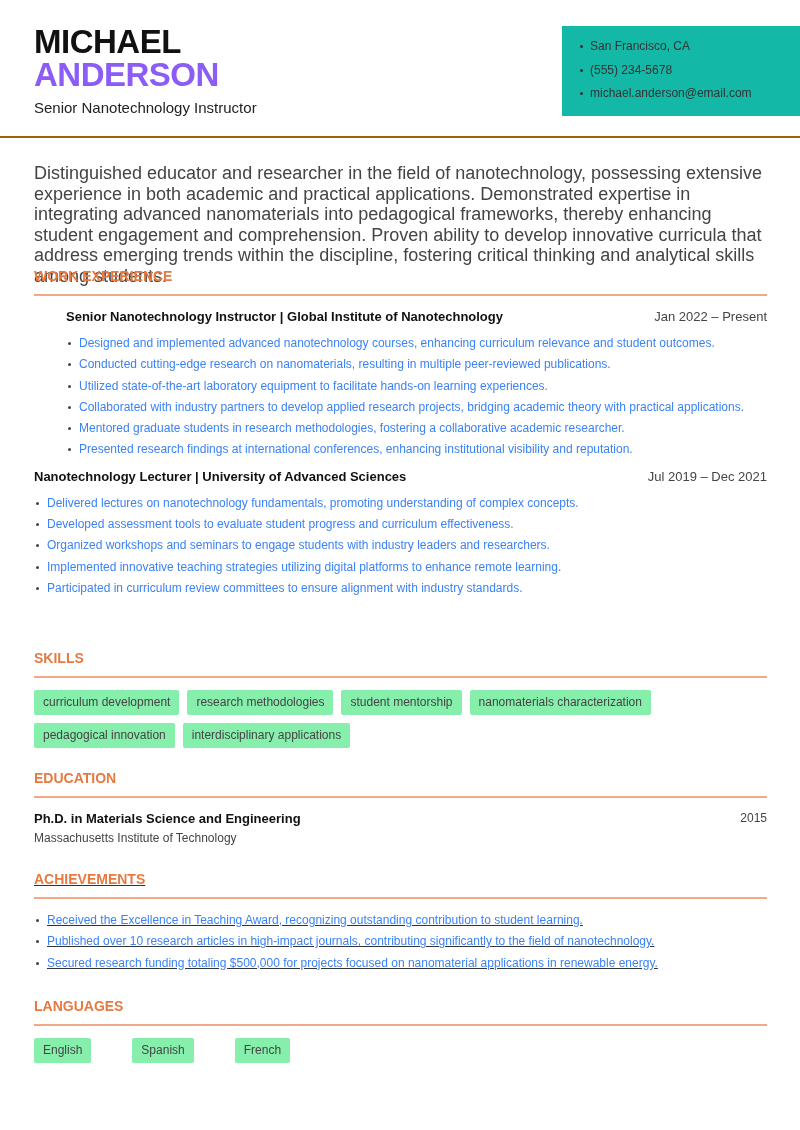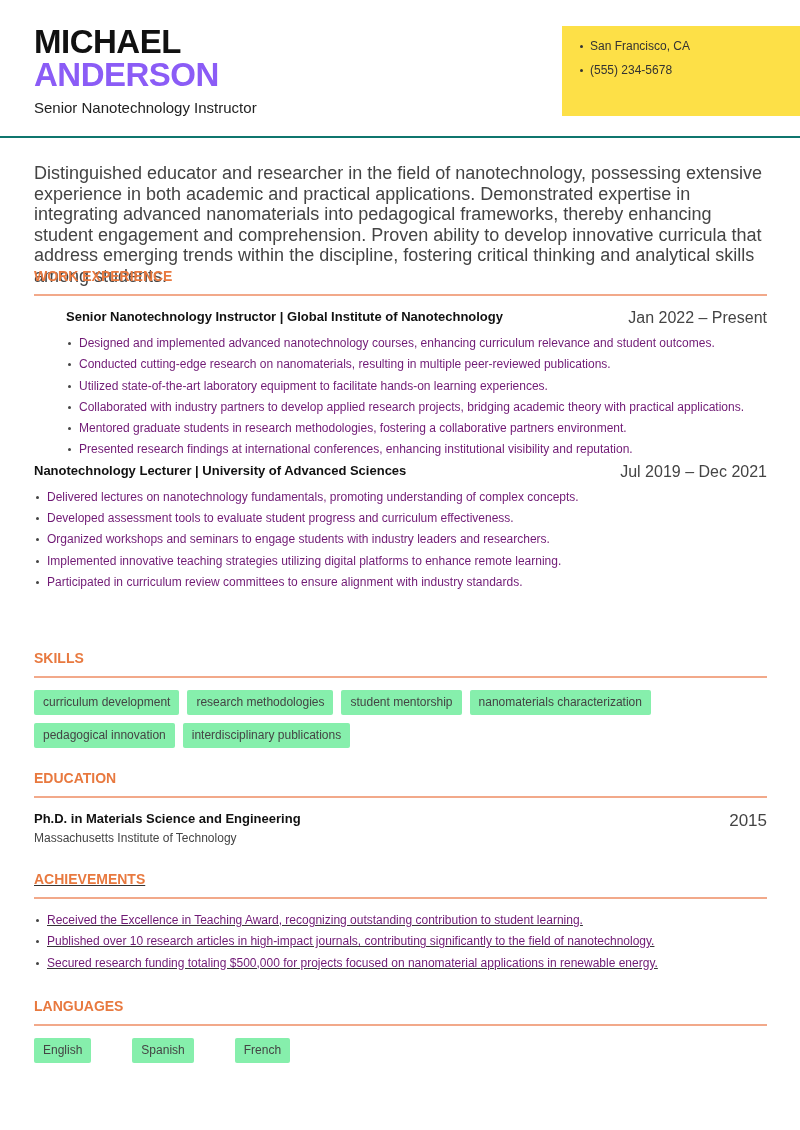--- a/index.html
+++ b/index.html
@@ -1,83 +1,84 @@
 <!DOCTYPE html>
 <html><head>
 <meta charset="utf-8">
 <style>
   * { box-sizing: border-box; margin: 0; padding: 0; }
   html, body { width: 800px; height: 1130px; background: #ffffff; }
   body { font-family: "Liberation Sans", "DejaVu Sans", sans-serif; color: #333333; position: relative; overflow: hidden; }
 
-  .header { position: absolute; left: 0; top: 0; width: 800px; height: 138px; border-bottom: 2px solid #0f766e; }
+  .header { position: absolute; left: 0; top: 0; width: 800px; height: 138px; border-bottom: 2px solid #a16207; }
   .name-first { position: absolute; left: 34px; top: 24px; font-size: 33px; font-weight: bold; color: #111111; letter-spacing: -0.5px; line-height: 36px; }
   .name-last { position: absolute; left: 34px; top: 57px; font-size: 33px; font-weight: bold; color: #8b5cf6; letter-spacing: -0.5px; line-height: 36px; }
   .job-title { position: absolute; left: 34px; top: 99px; font-size: 15px; color: #222222; }
 
-  .contact-box { position: absolute; left: 562px; top: 26px; width: 238px; height: 90px; background: #fde047; padding-top: 12px; padding-left: 16px; }
+  .contact-box { position: absolute; left: 562px; top: 26px; width: 238px; height: 90px; background: #14b8a6; padding-top: 12px; padding-left: 16px; }
   .contact-item { position: relative; font-size: 12px; color: #333333; padding-left: 12px; height: 23.5px; line-height: 16px; }
   .contact-item::before { content: ""; position: absolute; left: 2px; top: 7px; width: 3px; height: 3px; border-radius: 50%; background: #333333; }
 
   .summary { position: absolute; left: 34px; top: 163px; width: 735px; font-size: 18px; line-height: 20.6px; color: #444444; }
 
   .section { position: absolute; left: 34px; width: 733px; }
   .section-title { font-size: 14px; font-weight: bold; color: #e8793f; height: 20px; line-height: 20px; }
   .section-rule { height: 2px; background: #f2a98a; margin-top: 8px; }
 
   .job-header { position: relative; height: 22px; }
   .job-title-line { position: absolute; left: 0; top: 0; font-size: 13px; font-weight: bold; color: #111111; }
-  .job-date { position: absolute; right: 0; top: 0; font-size: 16px; color: #444444; }
+  .job-date { position: absolute; right: 0; top: 0; font-size: 13px; color: #444444; }
   .bullets { list-style: none; }
-  .bullets li { position: relative; padding-left: 13px; font-size: 12px; color: #701a75; height: 21.3px; line-height: 16px; }
+  .bullets li { position: relative; padding-left: 13px; font-size: 12px; color: #3b82f6; height: 21.3px; line-height: 16px; }
   .bullets li::before { content: ""; position: absolute; left: 2px; top: 7px; width: 3px; height: 3px; border-radius: 50%; background: #444444; }
 
   .chips { display: flex; flex-wrap: wrap; gap: 8px 8px; }
   .chip { background: #86efac; font-size: 12px; color: #444444; height: 25px; line-height: 25px; padding: 0 9px; border-radius: 2px; }
 
   .edu-row { position: relative; height: 20px; }
   .edu-degree { position: absolute; left: 0; top: 0; font-size: 13px; font-weight: bold; color: #111111; }
-  .edu-year { position: absolute; right: 0; top: 0; font-size: 17px; color: #444444; }
+  .edu-year { position: absolute; right: 0; top: 0; font-size: 12px; color: #444444; }
   .edu-school { font-size: 12px; color: #444444; }
 </style>
 </head>
 <body>
 
 <div class="header">
   <div class="name-first">MICHAEL</div>
   <div class="name-last">ANDERSON</div>
   <div class="job-title">Senior Nanotechnology Instructor</div>
   <div class="contact-box">
     <div class="contact-item">San Francisco, CA</div>
     <div class="contact-item">(555) 234-5678</div>
+    <div class="contact-item">michael.anderson@email.com</div>
   </div>
 </div>
 
 <p class="summary">Distinguished educator and researcher in the field of nanotechnology, possessing extensive experience in both academic and practical applications. Demonstrated expertise in integrating advanced nanomaterials into pedagogical frameworks, thereby enhancing student engagement and comprehension. Proven ability to develop innovative curricula that address emerging trends within the discipline, fostering critical thinking and analytical skills among students.</p>
 
 <div class="section" style="top:266px;">
   <div class="section-title">WORK EXPERIENCE</div>
   <div class="section-rule"></div>
 
   <div style="margin-top:13px;margin-left:32px;">
     <div class="job-header">
       <span class="job-title-line">Senior Nanotechnology Instructor | Global Institute of Nanotechnology</span>
       <span class="job-date">Jan 2022 – Present</span>
     </div>
     <ul class="bullets" style="margin-top:4px;">
       <li>Designed and implemented advanced nanotechnology courses, enhancing curriculum relevance and student outcomes.</li>
       <li>Conducted cutting-edge research on nanomaterials, resulting in multiple peer-reviewed publications.</li>
       <li>Utilized state-of-the-art laboratory equipment to facilitate hands-on learning experiences.</li>
       <li>Collaborated with industry partners to develop applied research projects, bridging academic theory with practical applications.</li>
-      <li>Mentored graduate students in research methodologies, fostering a collaborative partners environment.</li>
+      <li>Mentored graduate students in research methodologies, fostering a collaborative academic researcher.</li>
       <li>Presented research findings at international conferences, enhancing institutional visibility and reputation.</li>
     </ul>
   </div>
 
-  <div style="">
+  <div style="margin-top:6px;">
     <div class="job-header">
       <span class="job-title-line">Nanotechnology Lecturer | University of Advanced Sciences</span>
       <span class="job-date">Jul 2019 – Dec 2021</span>
     </div>
     <ul class="bullets" style="margin-top:4px;">
       <li>Delivered lectures on nanotechnology fundamentals, promoting understanding of complex concepts.</li>
       <li>Developed assessment tools to evaluate student progress and curriculum effectiveness.</li>
       <li>Organized workshops and seminars to engage students with industry leaders and researchers.</li>
       <li>Implemented innovative teaching strategies utilizing digital platforms to enhance remote learning.</li>
       <li>Participated in curriculum review committees to ensure alignment with industry standards.</li>
@@ -87,21 +88,21 @@
 
 <div class="section" style="top:648px;">
   <div class="section-title">SKILLS</div>
   <div class="section-rule"></div>
   <div class="chips" style="margin-top:12px;">
     <span class="chip">curriculum development</span>
     <span class="chip">research methodologies</span>
     <span class="chip">student mentorship</span>
     <span class="chip">nanomaterials characterization</span>
     <span class="chip">pedagogical innovation</span>
-    <span class="chip">interdisciplinary publications</span>
+    <span class="chip">interdisciplinary applications</span>
   </div>
 </div>
 
 <div class="section" style="top:768px;">
   <div class="section-title">EDUCATION</div>
   <div class="section-rule"></div>
   <div class="edu-row" style="margin-top:13px;">
     <span class="edu-degree">Ph.D. in Materials Science and Engineering</span>
     <span class="edu-year">2015</span>
   </div>

